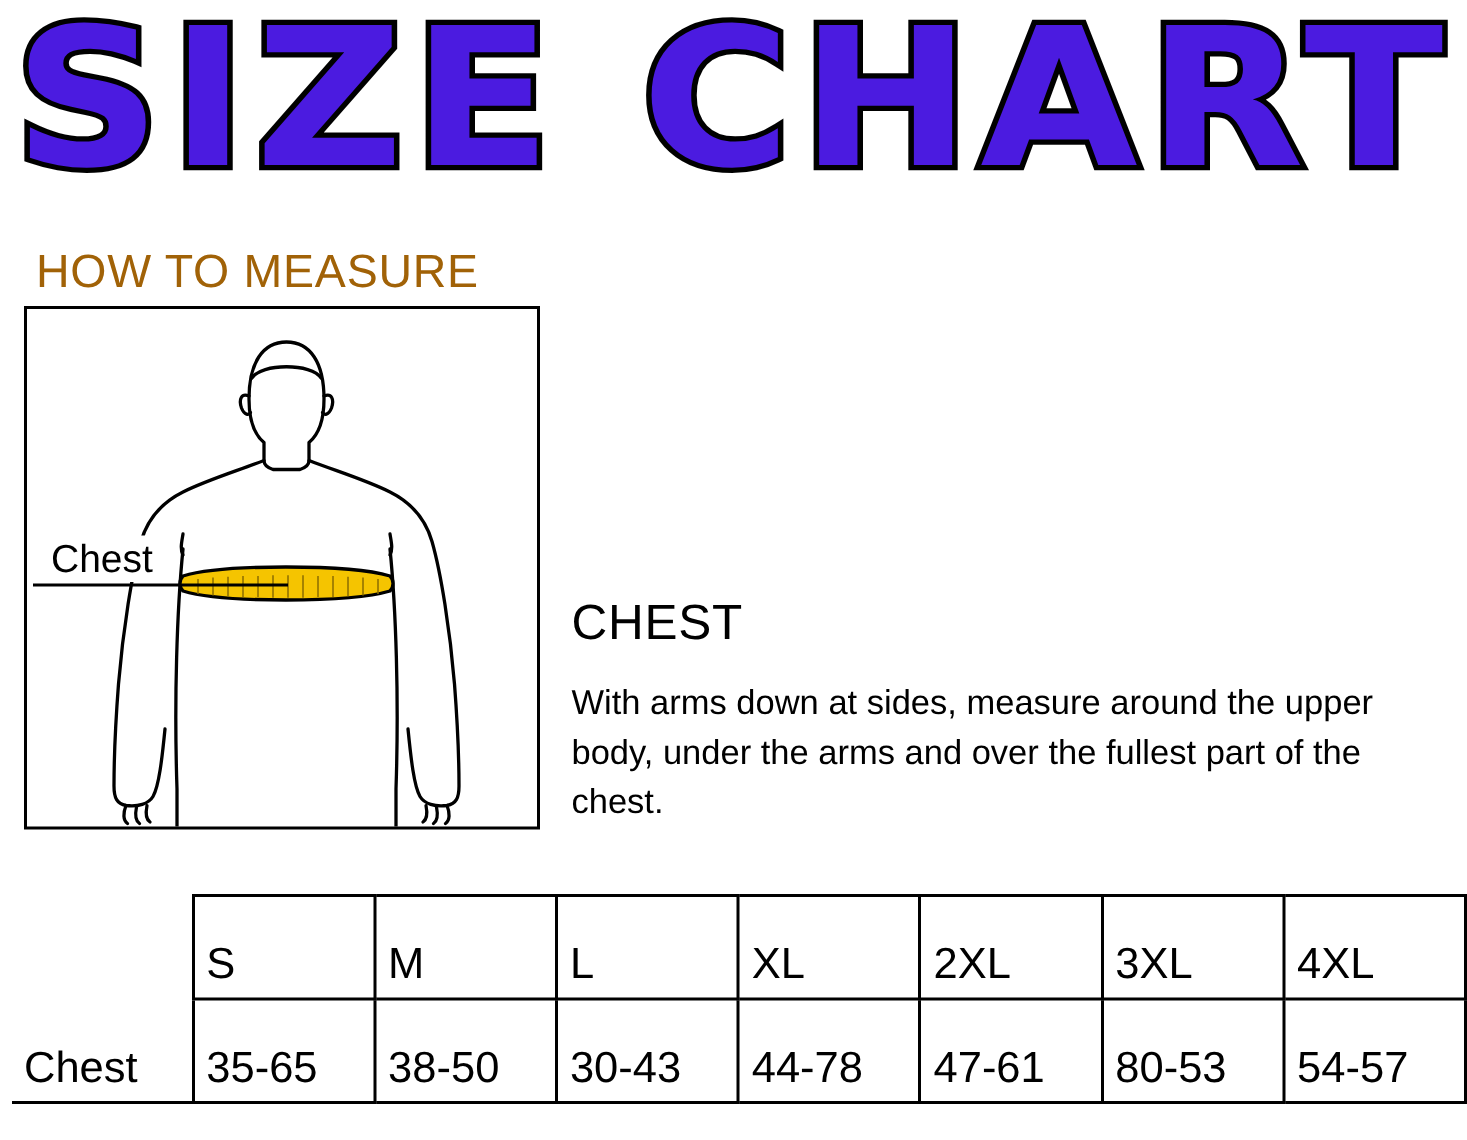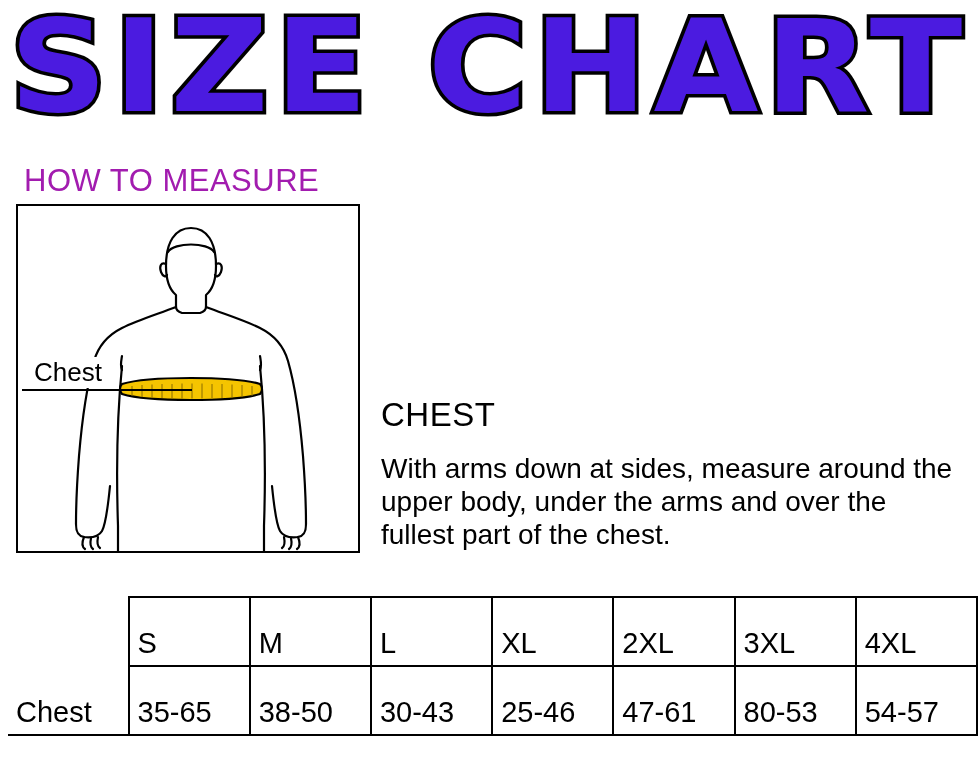--- a/index.html
+++ b/index.html
@@ -37,21 +37,21 @@
   }
 
   
   .how-to {
     position: absolute;
     left: 24px;
     top: 163px;
     font-size: 31px;
     letter-spacing: 0.5px;
     font-family: "Liberation Sans", sans-serif;
-    color: #a21caf;
+    color: #a16207;
   }
 
   
   .figure-box {
     position: absolute;
     left: 16px;
     top: 204px;
     width: 344px;
     height: 349px;
     border: 2px solid #000;
@@ -85,21 +85,21 @@
     left: 381px;
     top: 396px;
     font-size: 33px;
     letter-spacing: 0.5px;
   }
   .desc-body {
     position: absolute;
     left: 381px;
     top: 452px;
     width: 585px;
-    font-size: 28px;
+    font-size: 23px;
     line-height: 33px;
   }
 
   
   .size-table {
     position: absolute;
     left: 8px;
     top: 596px;
     border-collapse: collapse;
     font-size: 29px;
@@ -201,19 +201,19 @@
     <td class="size-col">XL</td>
     <td class="size-col">2XL</td>
     <td class="size-col">3XL</td>
     <td class="size-col">4XL</td>
   </tr>
   <tr>
     <td class="label-col">Chest</td>
     <td class="size-col">35-65</td>
     <td class="size-col">38-50</td>
     <td class="size-col">30-43</td>
-    <td class="size-col">25-46</td>
+    <td class="size-col">44-78</td>
     <td class="size-col">47-61</td>
     <td class="size-col">80-53</td>
     <td class="size-col">54-57</td>
   </tr>
 </tbody>
   </table>
 
 </body></html>

